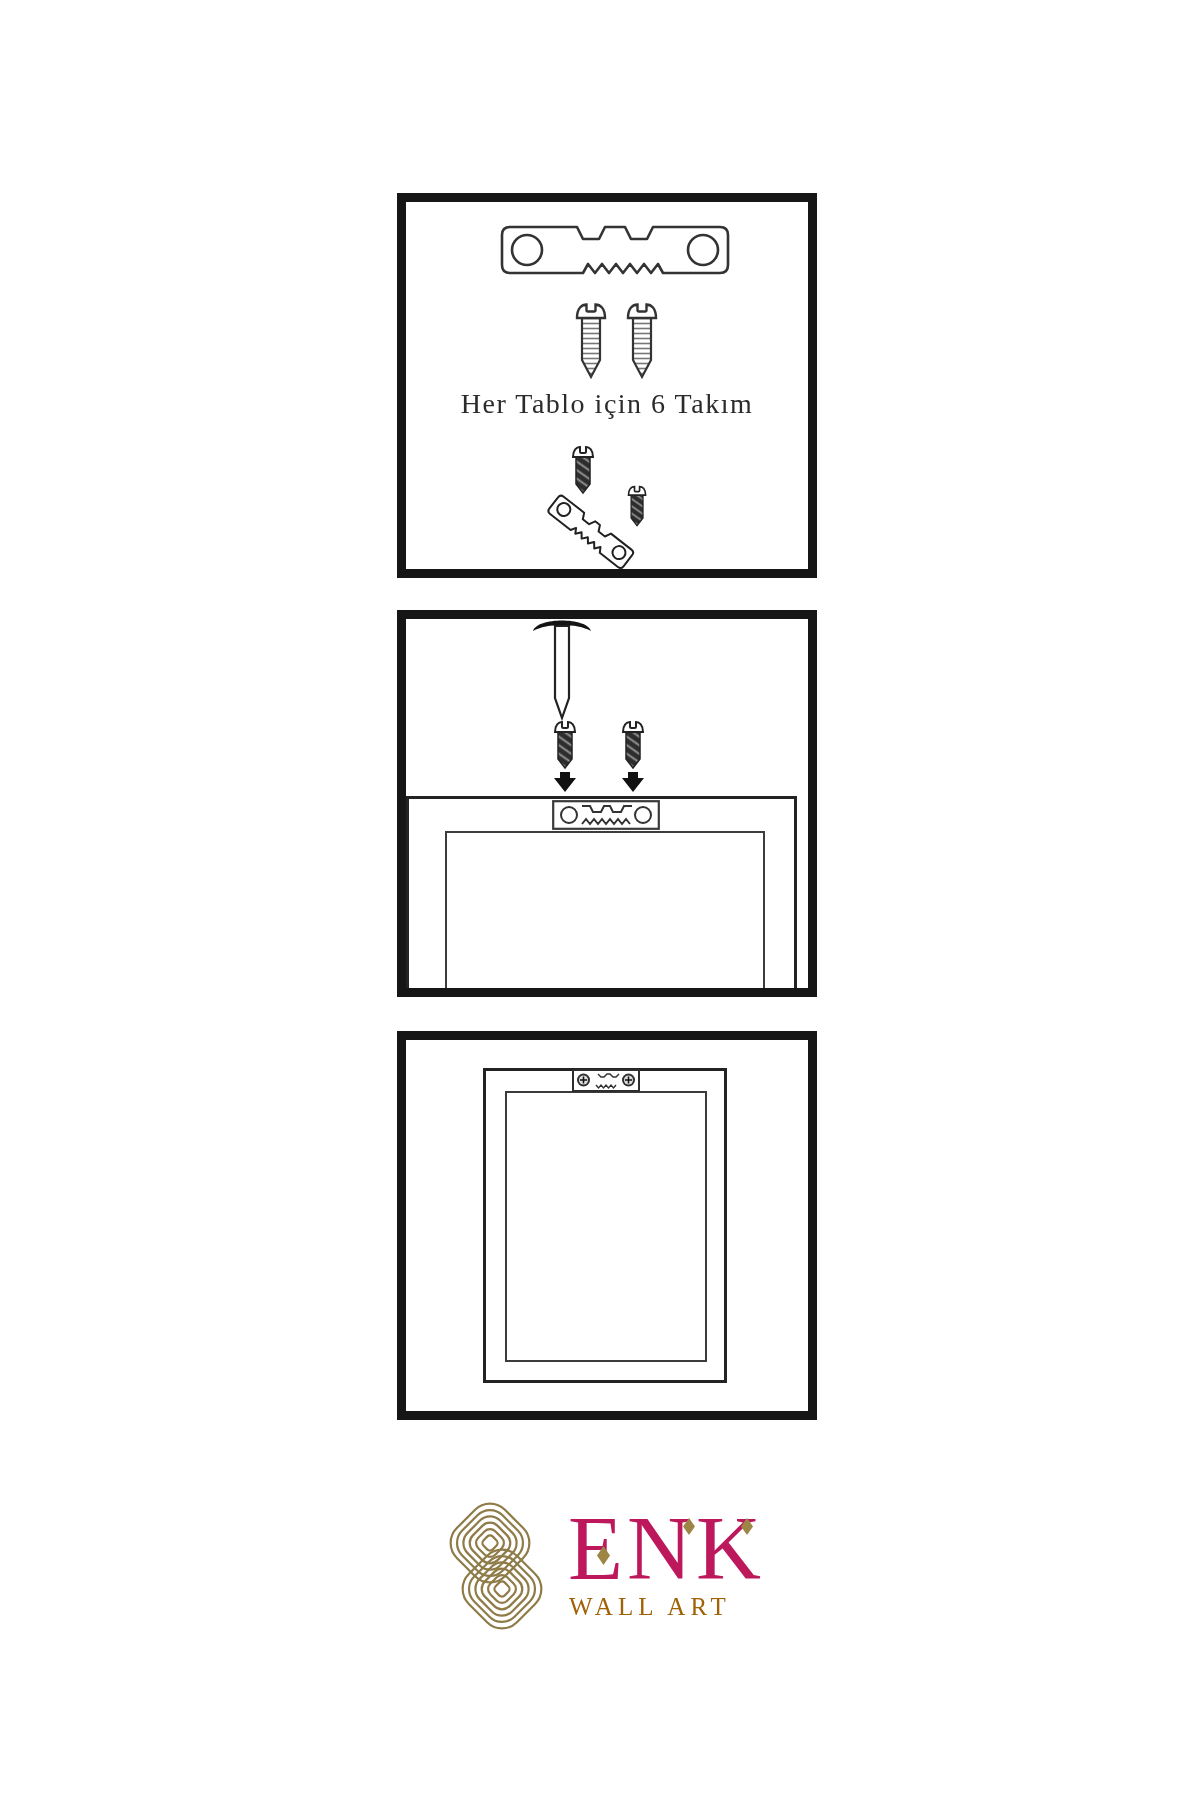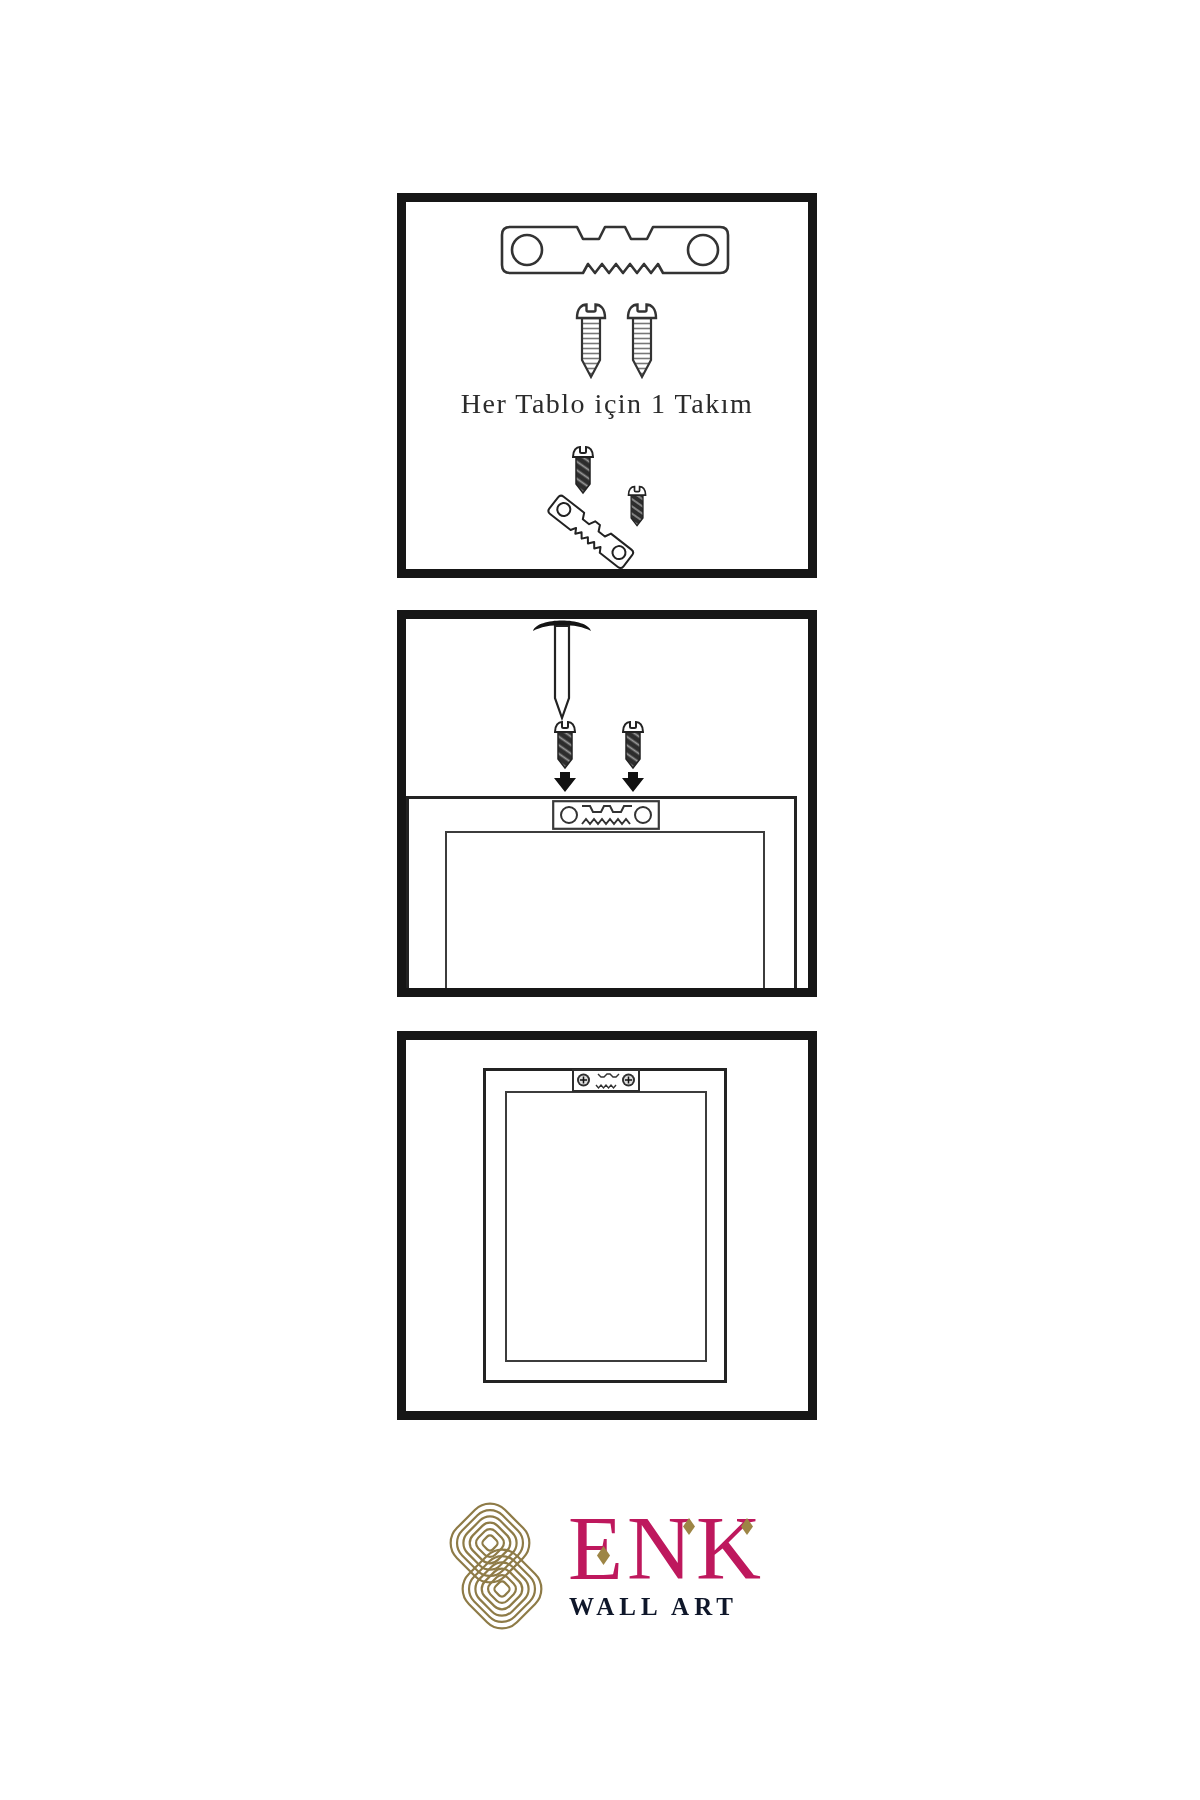--- a/index.html
+++ b/index.html
@@ -14,21 +14,21 @@
   .kit-label{position:absolute;left:0;top:186px;width:100%;text-align:center;
              font-size:28px;letter-spacing:1.5px;color:#2b2b2b;font-weight:400;}
   .frame-outer{position:absolute;border:3px solid #232323;background:#fff;box-sizing:border-box;}
   .frame-inner{position:absolute;border:2px solid #3c3c3c;background:#fff;box-sizing:border-box;}
   .no-bottom{border-bottom:none;}
   .z2{z-index:2;}
   
   .brand-name{position:absolute;left:568px;top:1504px;font-size:90px;line-height:1;
               letter-spacing:4px;color:#be185d;font-weight:500;}
   .brand-sub{position:absolute;left:569px;top:1594px;font-size:25px;line-height:1;
-             letter-spacing:5px;color:#0f172a;font-weight:700;}
+             letter-spacing:5px;color:#a16207;font-weight:400;}
   .diamond{position:absolute;background:#9d8545;
            clip-path:polygon(50% 0,100% 50%,50% 100%,0 50%);}
   .d1{left:597px;top:1546px;width:13px;height:19px;}
   .d2{left:683px;top:1518px;width:12px;height:17px;}
   .d3{left:741px;top:1518px;width:12px;height:17px;}
   svg{display:block;overflow:visible;}
 </style>
 </head>
 <body>
 
@@ -67,21 +67,21 @@
     <svg class="abs" style="left:167px;top:99px" width="36" height="80" viewBox="0 0 36 80">
       <path d="M9,17 H27 V59 L18,76 L9,59 Z" fill="url(#thrH)" stroke="#333" stroke-width="2.2"></path>
       <path d="M4,17 C4,7 9,3.5 13.5,3.5 L13.5,9 Q13.5,10.5 15,10.5 H21 Q22.5,10.5 22.5,9 L22.5,3.5 C27,3.5 32,7 32,17 Z" fill="#fff" stroke="#333" stroke-width="2.4"></path>
     </svg>
 
     <svg class="abs" style="left:218px;top:99px" width="36" height="80" viewBox="0 0 36 80">
       <path d="M9,17 H27 V59 L18,76 L9,59 Z" fill="url(#thrH)" stroke="#333" stroke-width="2.2"></path>
       <path d="M4,17 C4,7 9,3.5 13.5,3.5 L13.5,9 Q13.5,10.5 15,10.5 H21 Q22.5,10.5 22.5,9 L22.5,3.5 C27,3.5 32,7 32,17 Z" fill="#fff" stroke="#333" stroke-width="2.4"></path>
     </svg>
 
-    <div class="kit-label">Her Tablo için 1 Takım</div>
+    <div class="kit-label">Her Tablo için 6 Takım</div>
 
     <svg class="abs z2" style="left:128px;top:242px" width="140" height="134" viewBox="0 0 140 134">
       <g transform="translate(26,46) rotate(38)">
           <use href="#hangerS"></use>
         </g>
       <use href="#screwS" transform="translate(36,0)"></use>
       <use href="#screwS" transform="translate(92,40) scale(0.85)"></use>
     </svg>
   </section>
 

